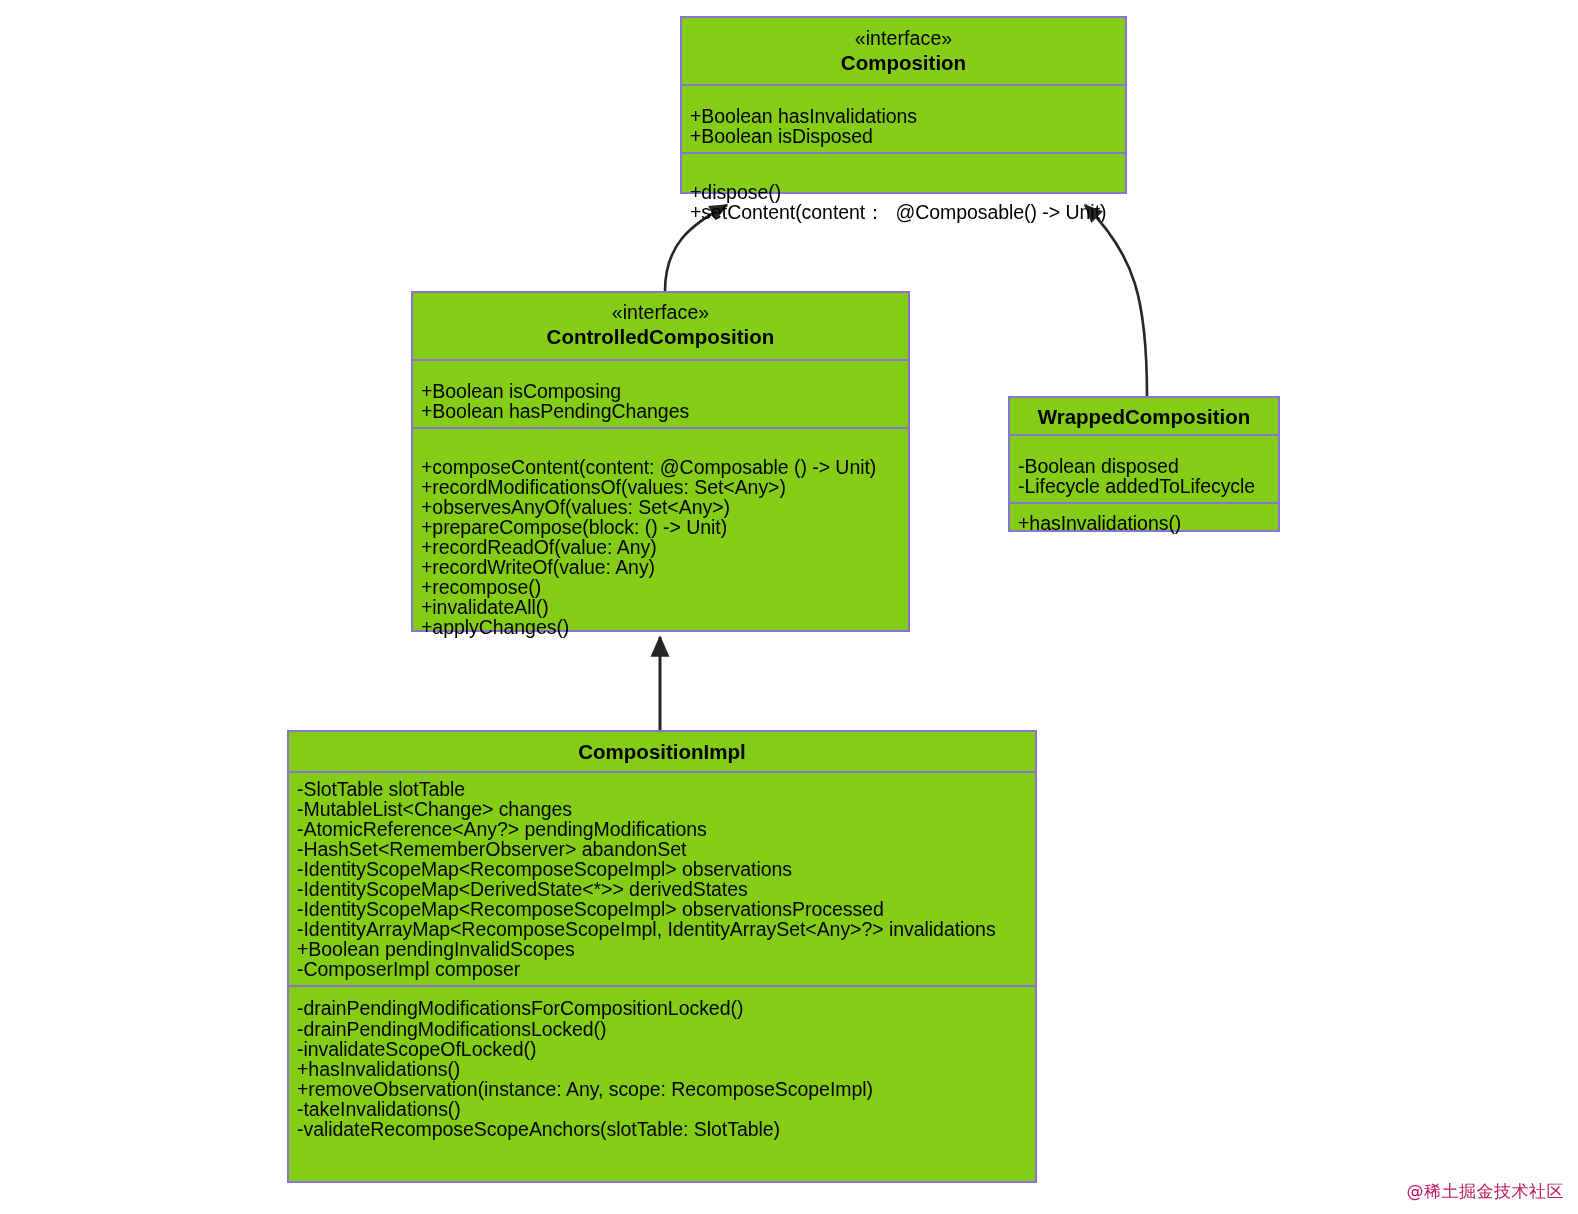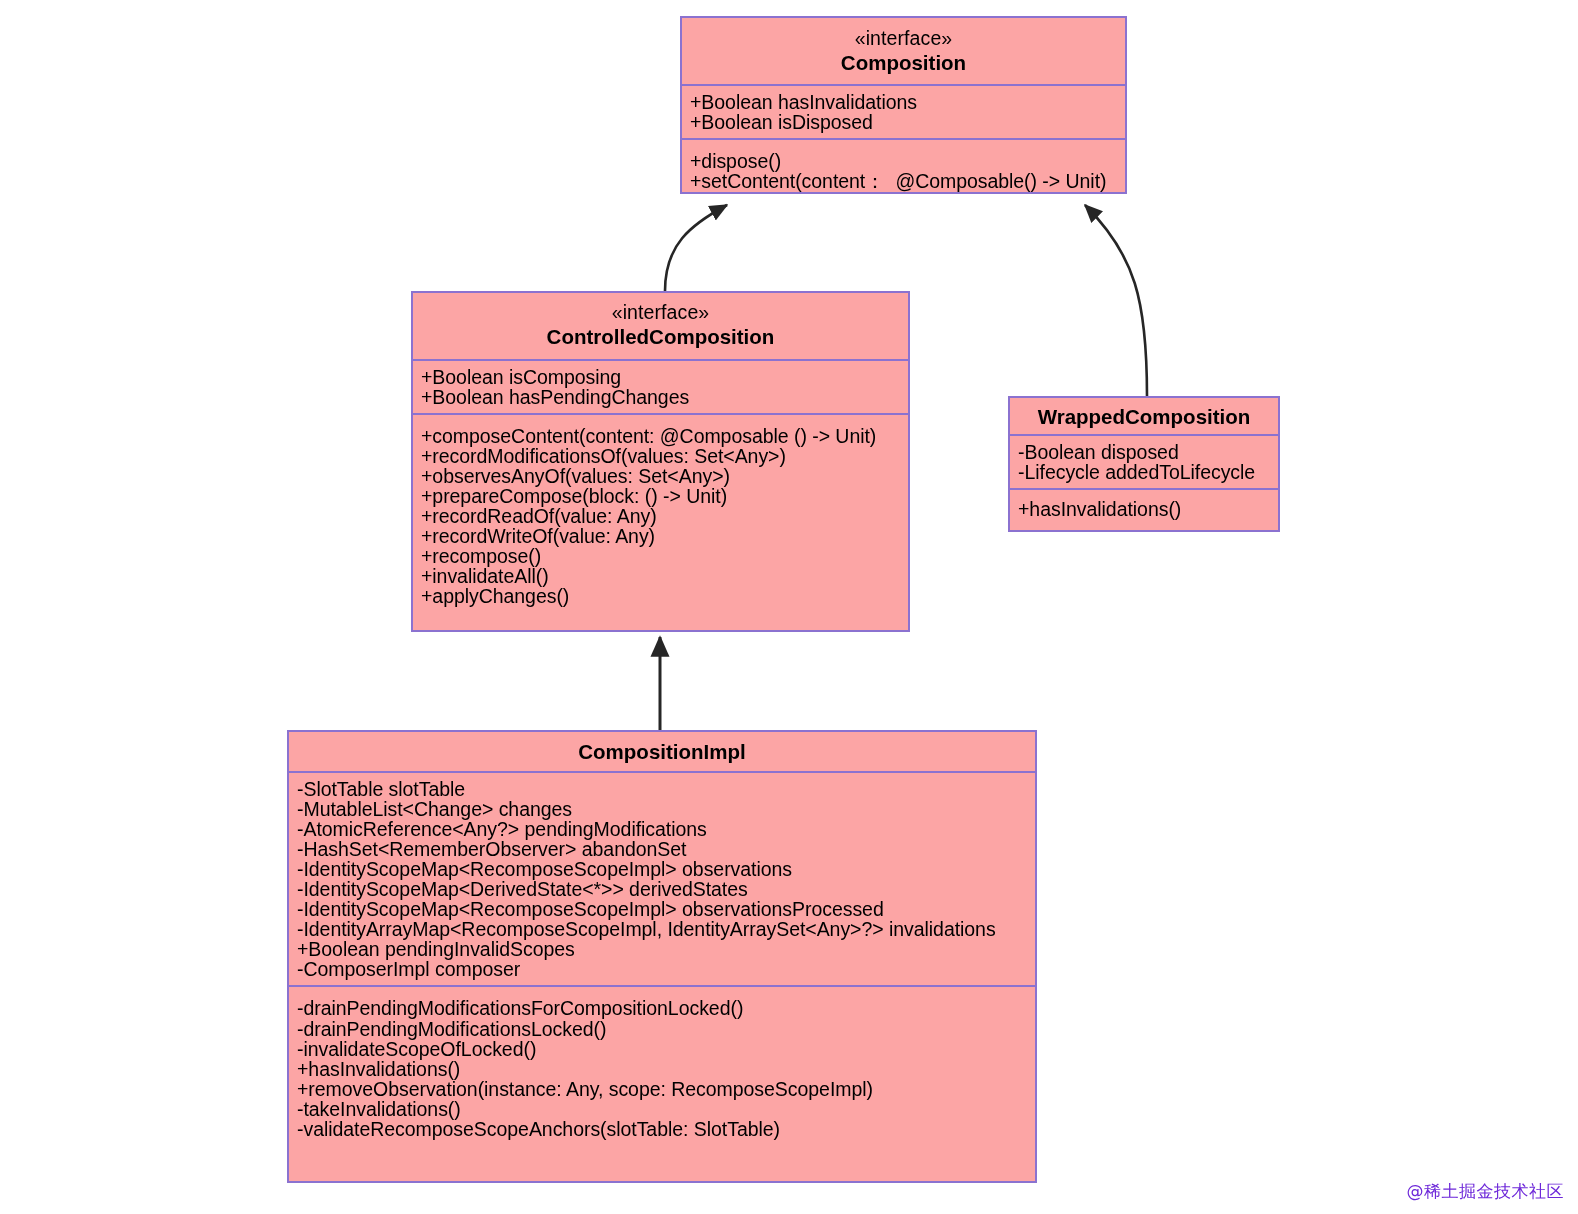--- a/index.html
+++ b/index.html
@@ -25,21 +25,21 @@
     position: absolute;
     left: 0; top: 0;
     width: 1578px;
     height: 1214px;
     pointer-events: none;
     z-index: 1;
   }
   .uml-class {
     position: absolute;
     box-sizing: border-box;
-    background: #fca5a5;
+    background: #84cc16;
     border: 2px solid #8b72d0;
     z-index: 2;
   }
   .compartment {
     box-sizing: border-box;
     padding: 4px 8px 6px 8px;
   }
   .compartment + .compartment {
     border-top: 2px solid #8b72d0;
   }
@@ -63,25 +63,25 @@
     margin: 0;
     padding: 0;
   }
   .member-list li {
     font-size: 19.5px;
     line-height: 20.05px;
     white-space: pre;
     letter-spacing: -0.05px;
   }
   .cmp-attrs {
-    padding-top: 6px;
+    padding-top: 20px;
     padding-bottom: 6px;
   }
   .cmp-ops {
-    padding-top: 11px;
+    padding-top: 28px;
     padding-bottom: 8px;
   }
 
   
   #class-composition {
     left: 680px; top: 16px;
     width: 447px; height: 178px;
   }
   #class-composition .cmp-header { padding-top: 9px; padding-bottom: 9px; }
 
@@ -110,21 +110,21 @@
   }
   #class-composition-impl .member-list li { line-height: 20.05px; }
   #class-composition-impl .cmp-attrs { padding-top: 6px; padding-bottom: 6px; }
   #class-composition-impl .cmp-ops { padding-top: 11px; }
 
   #watermark {
     position: absolute;
     right: 14px;
     bottom: 11px;
     font-size: 17px;
-    color: #6d28d9;
+    color: #be185d;
     letter-spacing: 0.5px;
     z-index: 3;
     font-family: "DejaVu Sans", sans-serif;
   }
 </style>
 </head>
 <body>
 
 <div id="diagram-canvas">
 

